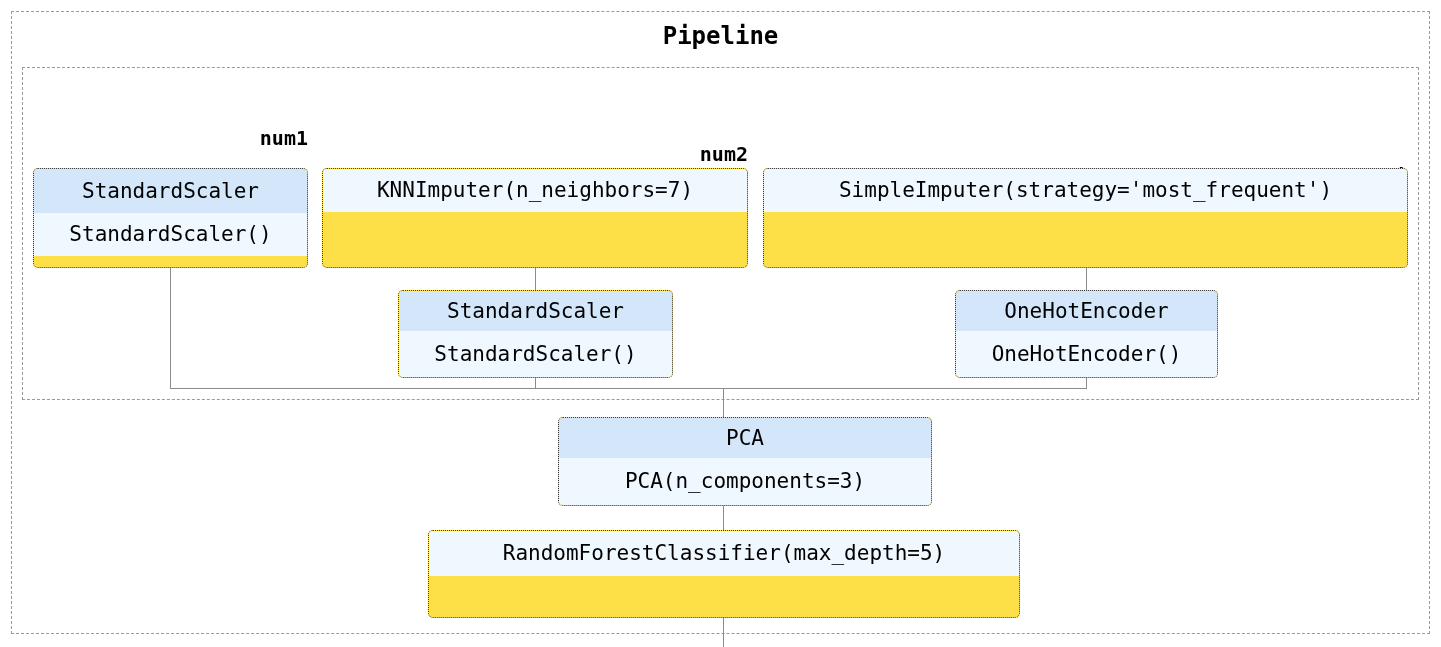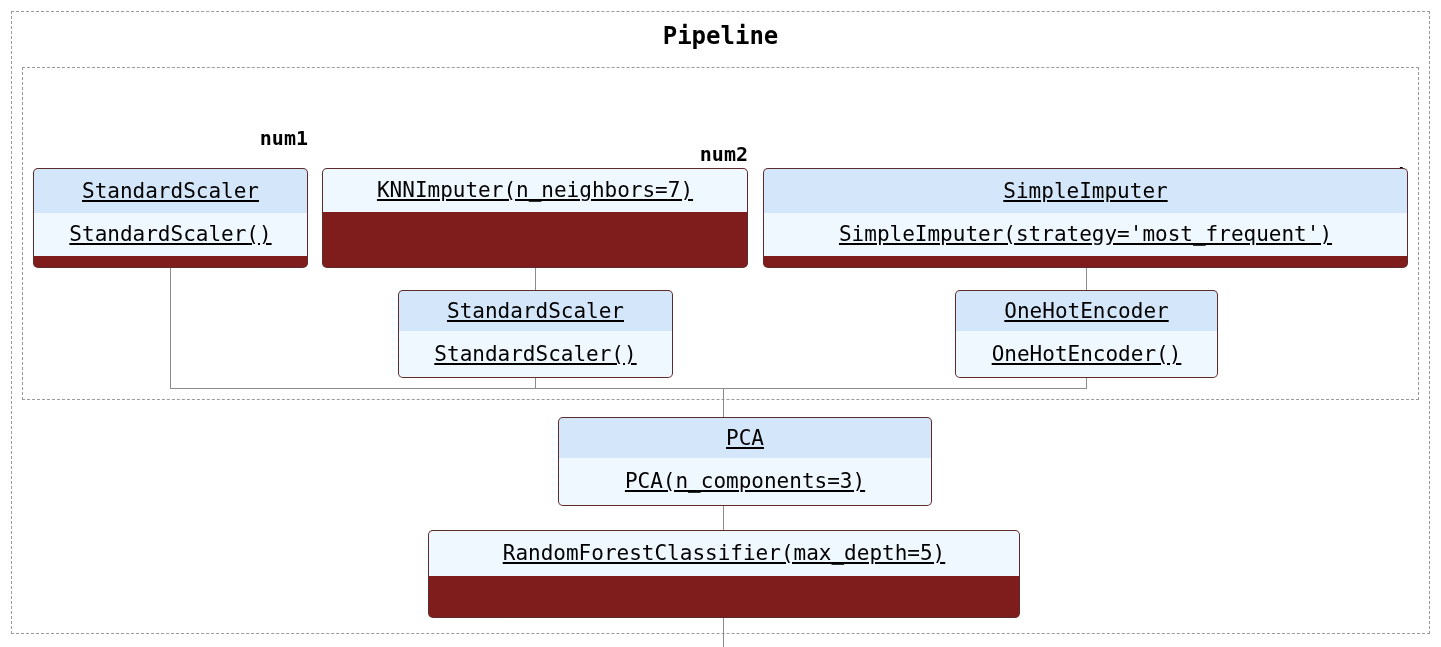--- a/index.html
+++ b/index.html
@@ -57,24 +57,23 @@
     text-align: right;
     white-space: nowrap;
   }
 
   
   .est {
     position: absolute;
     box-sizing: border-box;
     border: 1px dotted #3b3b3b;
     border-radius: 5px;
-    background: #7f1d1d;
+    background: #fde047;
     overflow: hidden;
     z-index: 3;
-    text-decoration: underline;
   }
   .est-head {
     background: #d4e6f9;
     color: #000000;
     text-align: center;
     font-size: 21px;
     line-height: 44px;
     height: 44px;
     white-space: nowrap;
     overflow: hidden;
@@ -134,21 +133,20 @@
   <div class="est" style="left:33px; top:168px; width:275px; height:100px;">
     <div class="est-head">StandardScaler</div>
     <div class="est-body">StandardScaler()</div>
   </div>
 
   <div class="est" style="left:322px; top:168px; width:426px; height:100px;">
     <div class="est-body">KNNImputer(n_neighbors=7)</div>
   </div>
 
   <div class="est" style="left:763px; top:168px; width:645px; height:100px;">
-    <div class="est-head">SimpleImputer</div>
     <div class="est-body">SimpleImputer(strategy='most_frequent')</div>
   </div>
 
   <div class="est" style="left:398px; top:290px; width:275px; height:88px;">
     <div class="est-head" style="height:40px; line-height:40px;">StandardScaler</div>
     <div class="est-body" style="height:46px; line-height:46px;">StandardScaler()</div>
   </div>
 
   <div class="est" style="left:955px; top:290px; width:263px; height:88px;">
     <div class="est-head" style="height:40px; line-height:40px;">OneHotEncoder</div>

